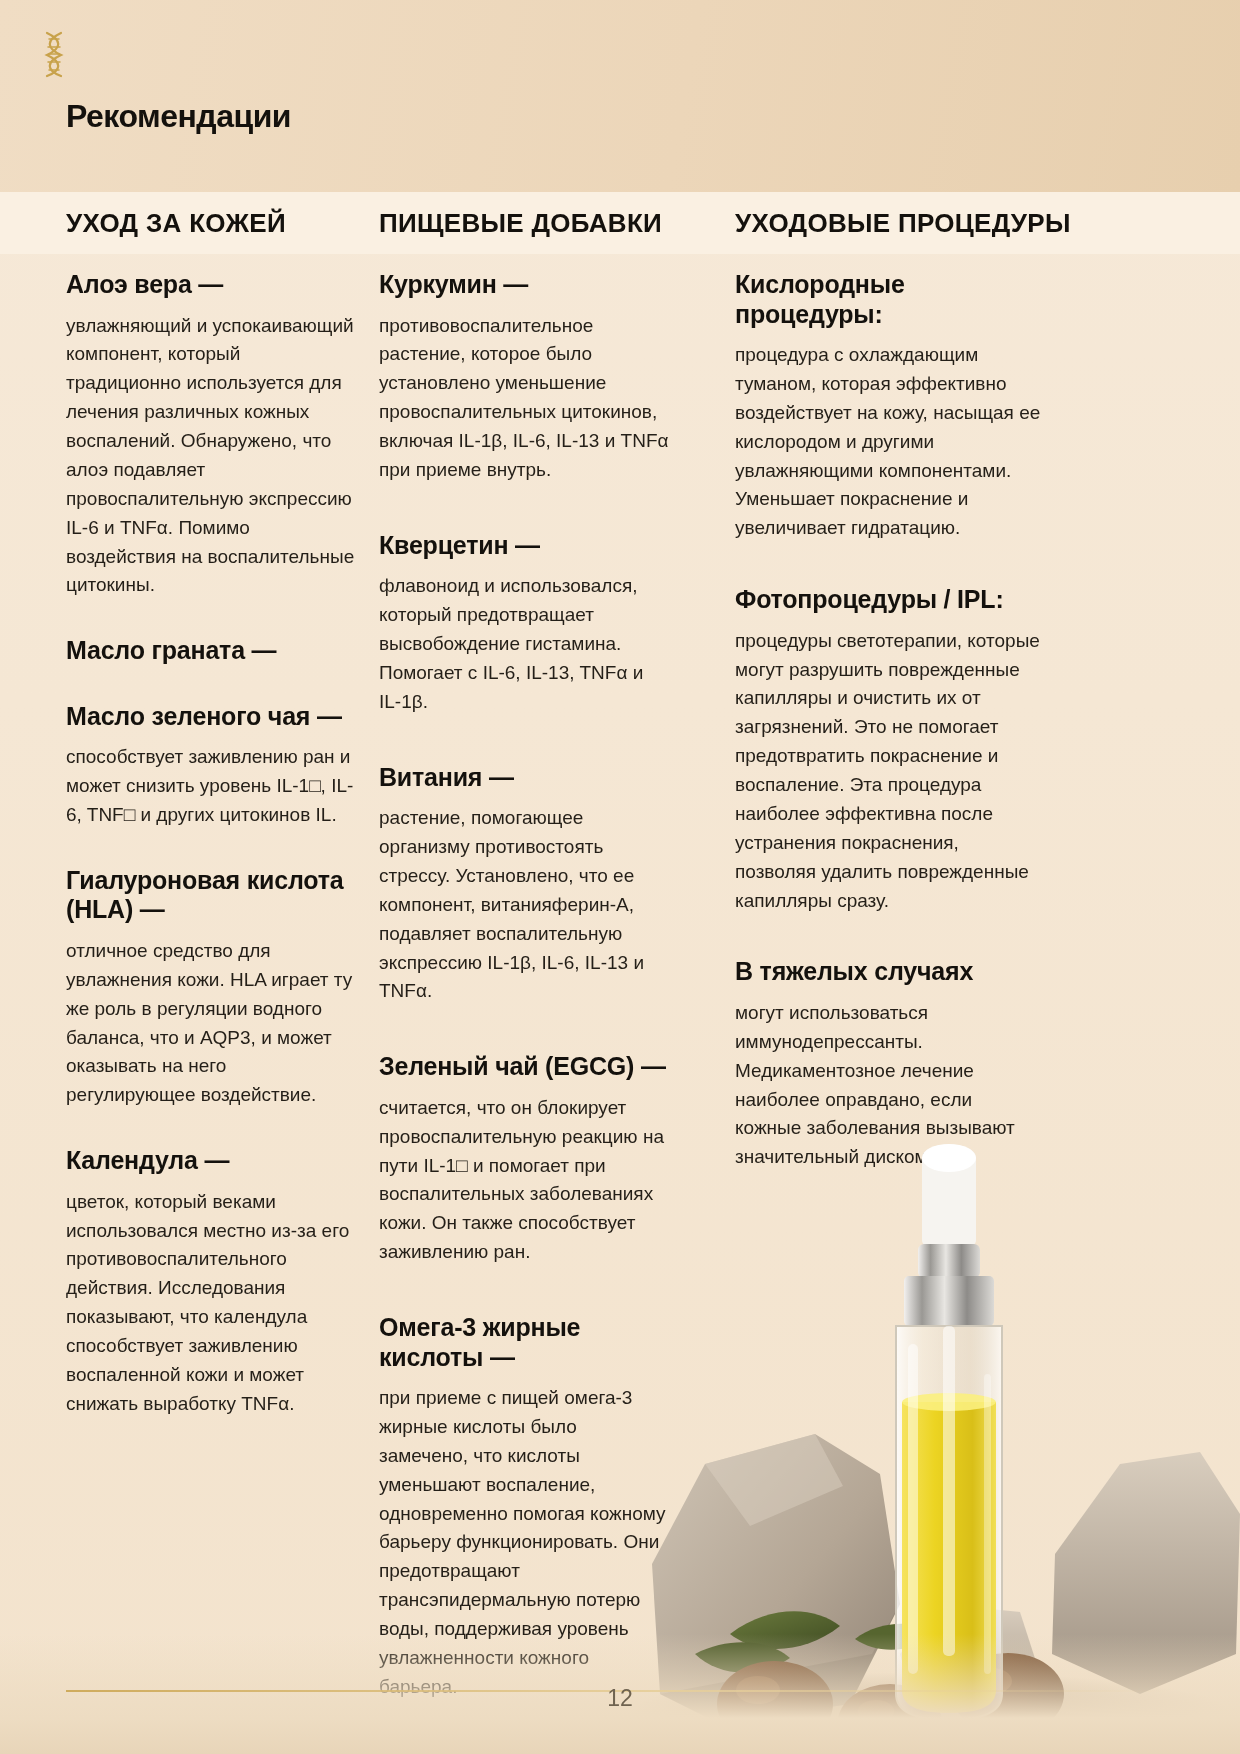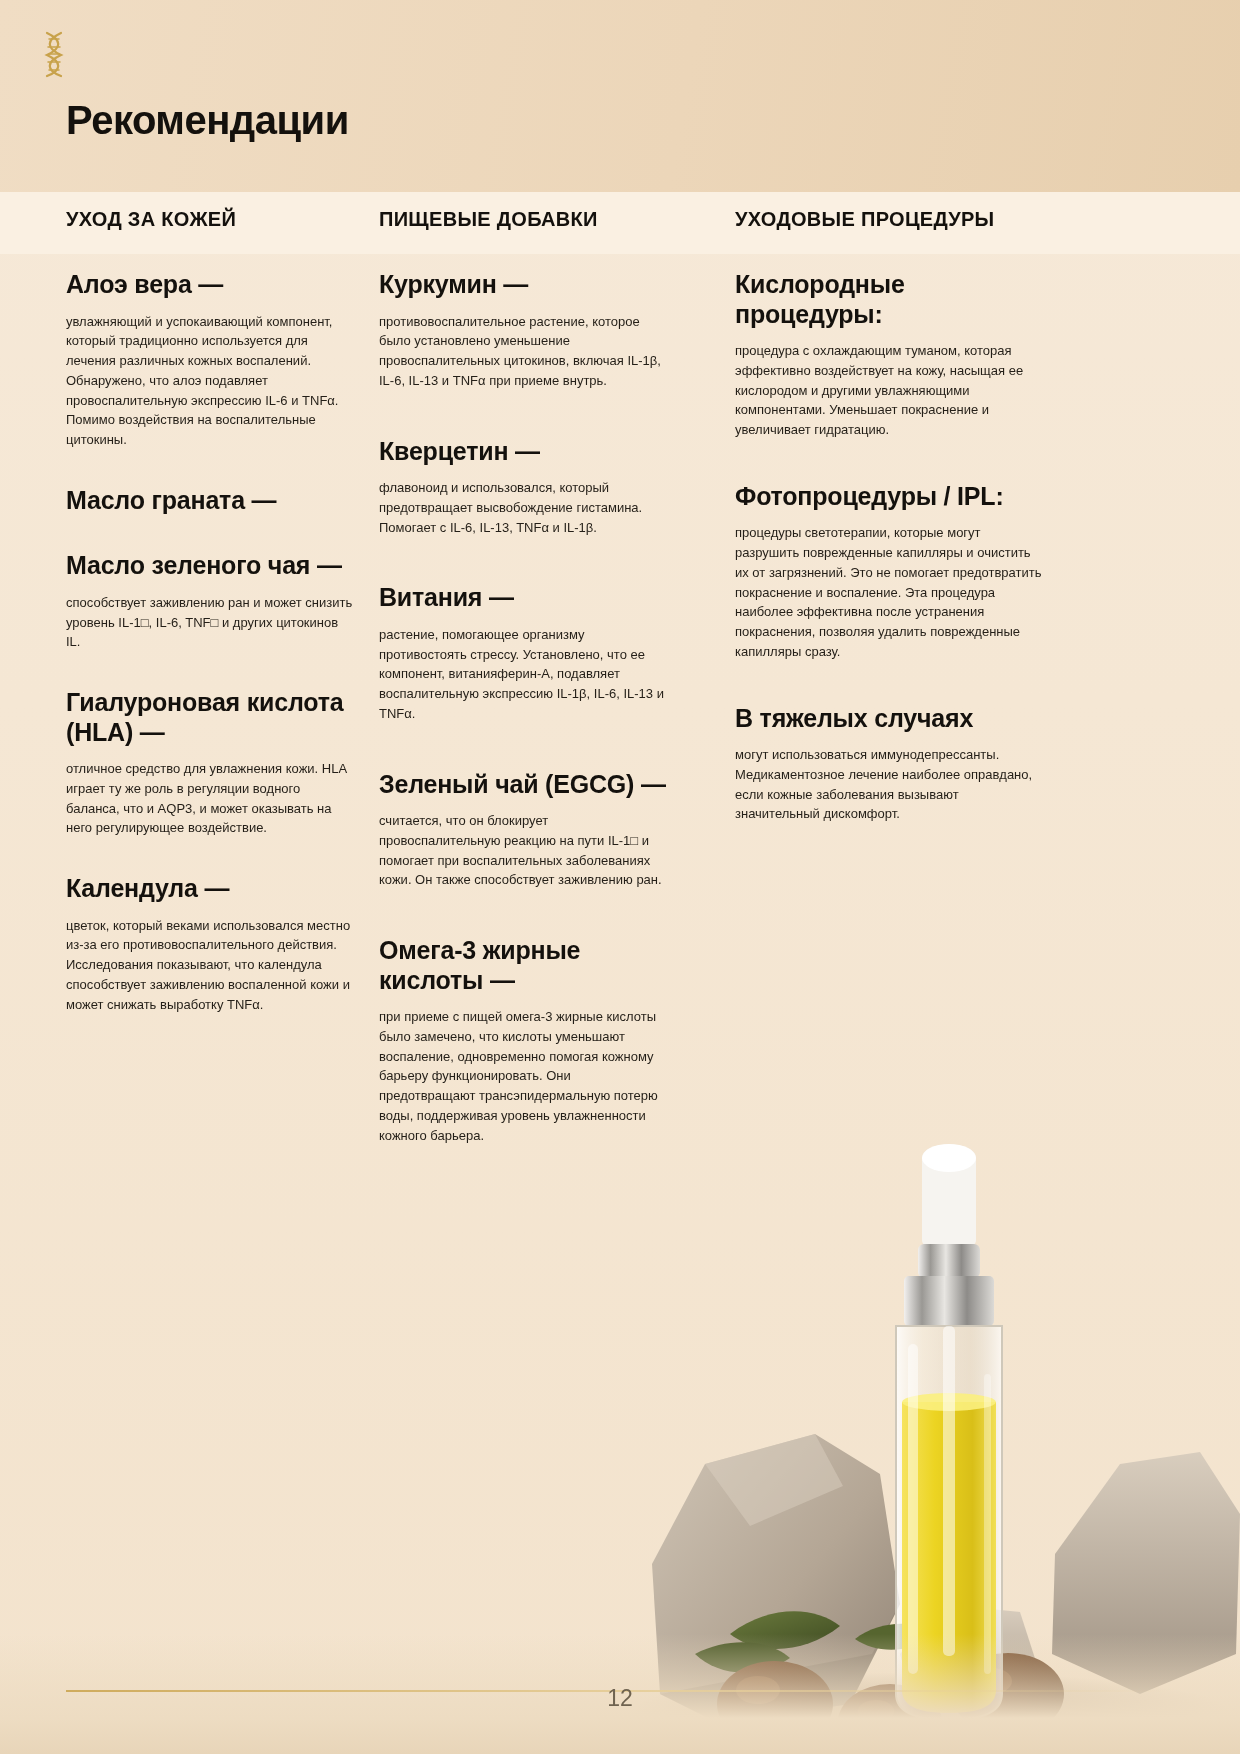--- a/index.html
+++ b/index.html
@@ -33,37 +33,37 @@
     left: 34px;
     width: 40px;
     height: 48px;
   }
   .logo svg { display: block; }
 
   .page-title {
     position: absolute;
     top: 98px;
     left: 66px;
-    font-size: 40px;
+    font-size: 32px;
     font-weight: bold;
     letter-spacing: -0.5px;
     color: #14110d;
   }
 
   
   .col-head-band {
     position: absolute;
     top: 192px; left: 0; right: 0;
     height: 62px;
     background: #faf0e2;
   }
   .col-head {
     position: absolute;
     top: 208px;
-    font-size: 20px;
+    font-size: 26px;
     font-weight: bold;
     letter-spacing: 0.3px;
     color: #14110d;
     text-transform: uppercase;
   }
   .col-head.c1 { left: 66px; }
   .col-head.c2 { left: 379px; }
   .col-head.c3 { left: 735px; text-align: right; }
 
   
@@ -79,21 +79,21 @@
   .entry h3 {
     margin: 0 0 12px 0;
     font-size: 25px;
     line-height: 1.18;
     font-weight: bold;
     color: #14110d;
     letter-spacing: -0.2px;
   }
   .entry p {
     margin: 0;
-    font-size: 13px;
+    font-size: 19px;
     line-height: 1.52;
     color: #241f18;
   }
 
   .col.c1 .entry { margin-bottom: 36px; }
   .col.c2 .entry { margin-bottom: 46px; }
   .col.c3 .entry { margin-bottom: 42px; }
 
   
   .photo {

